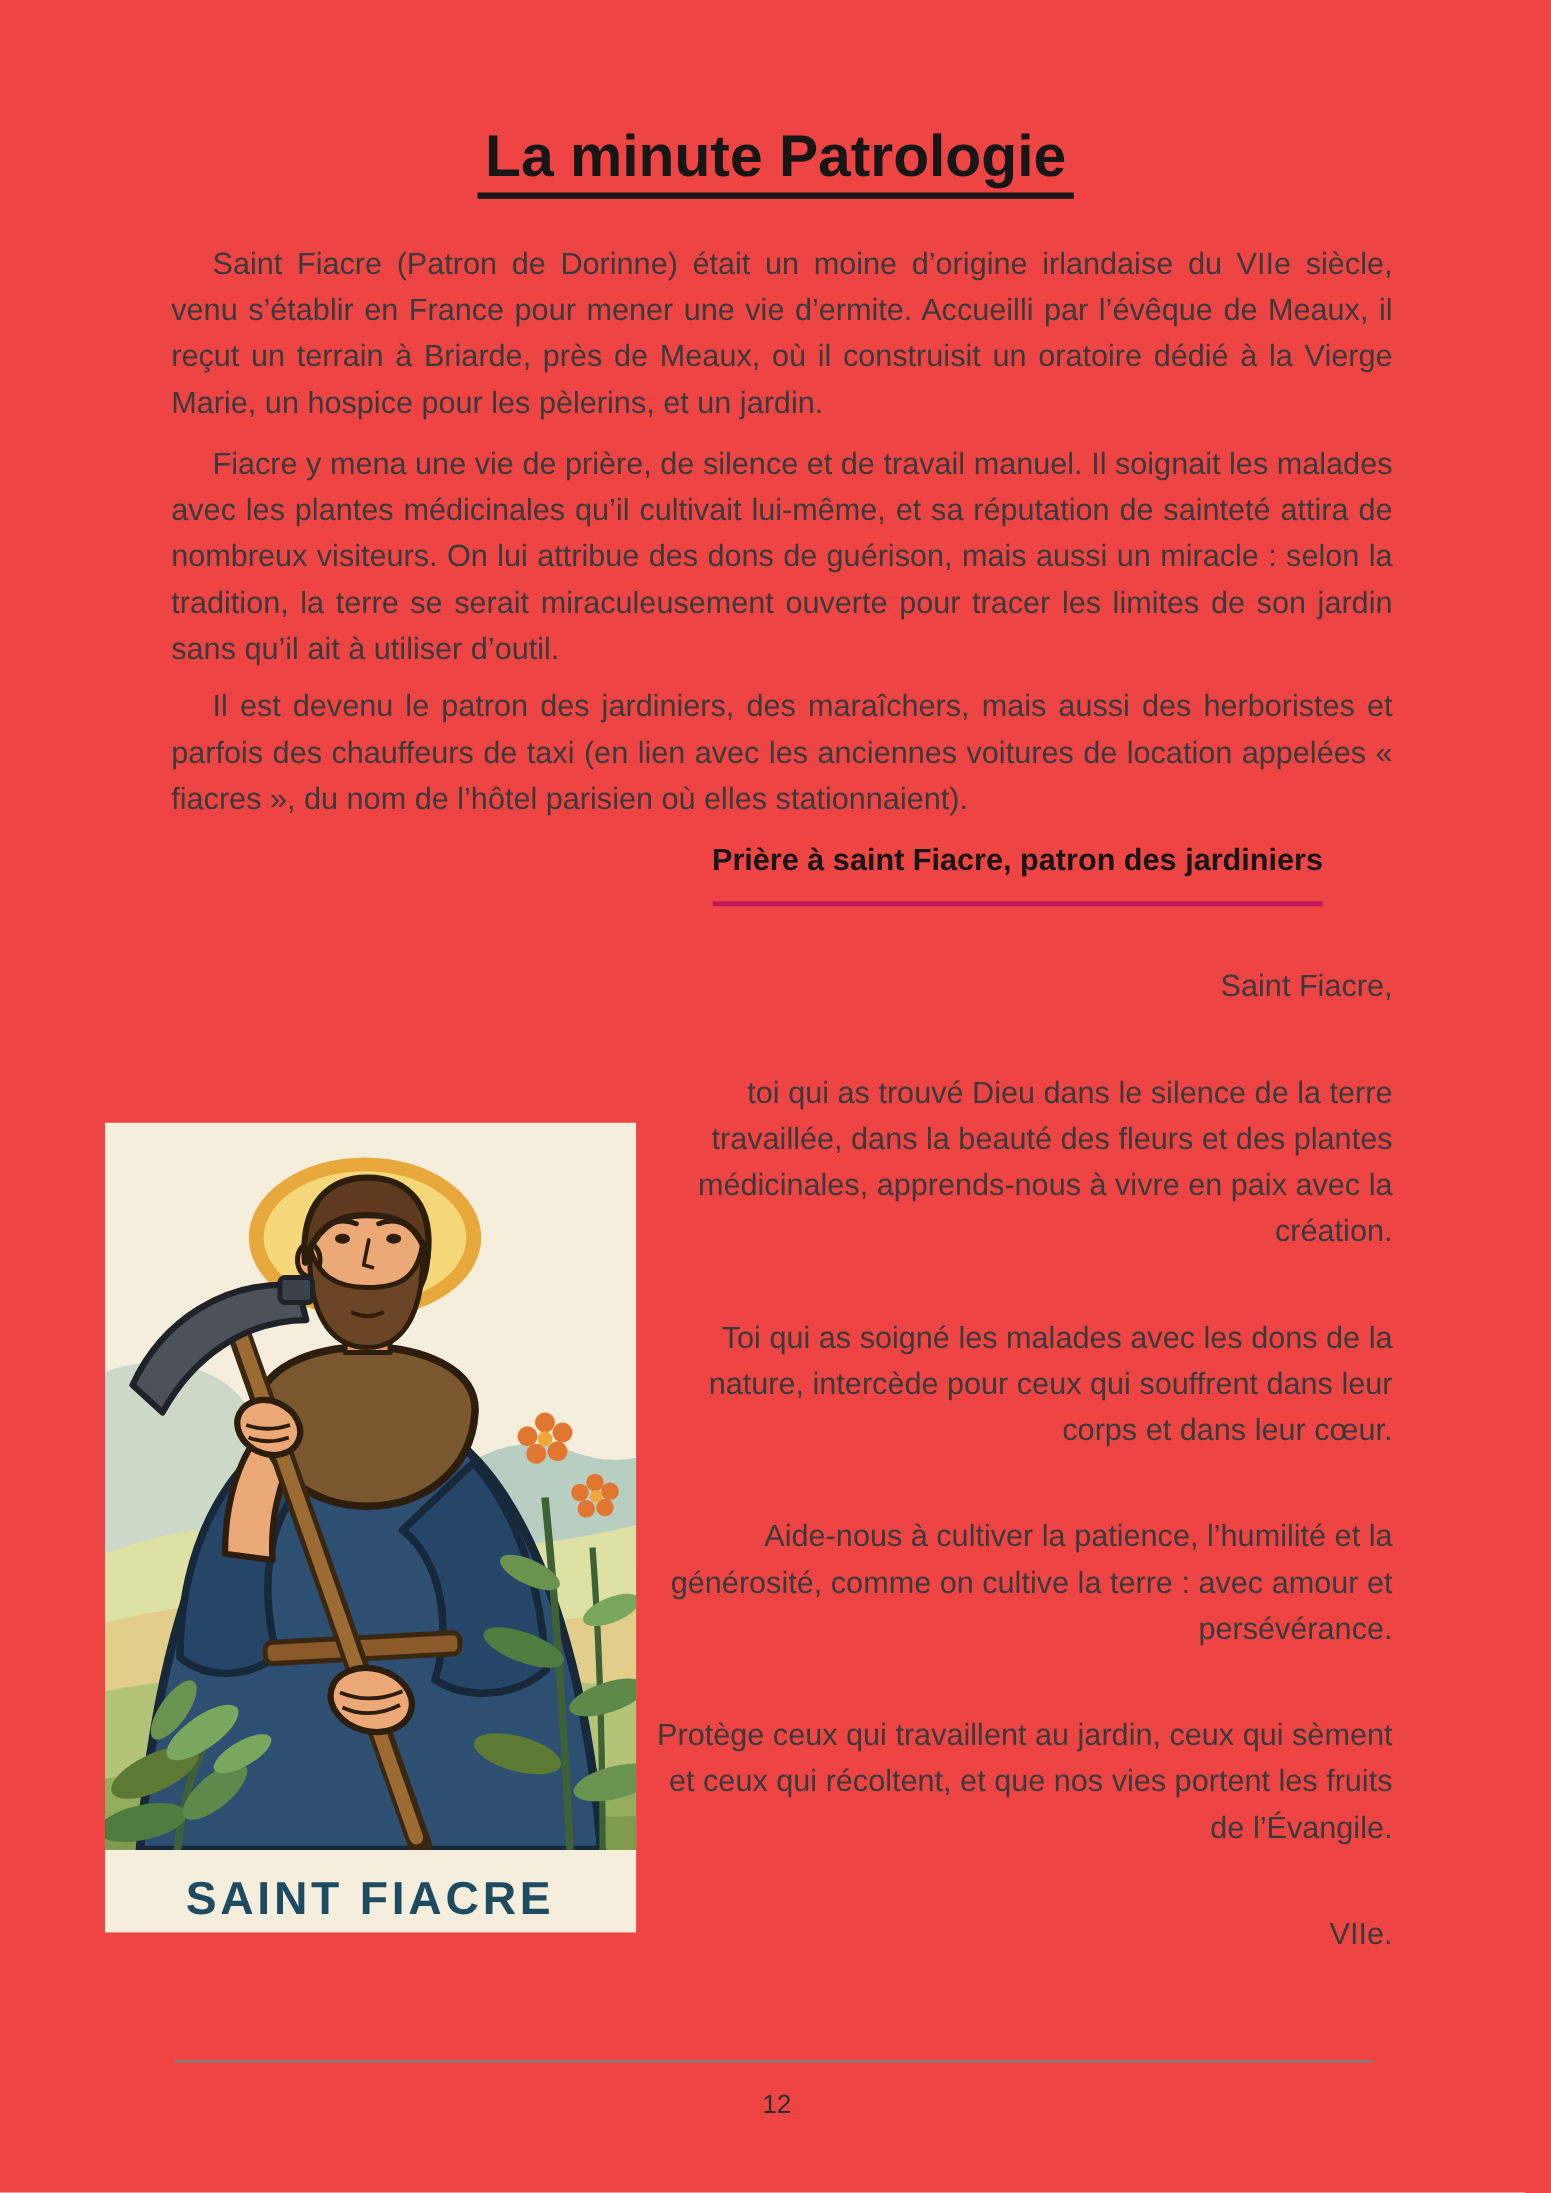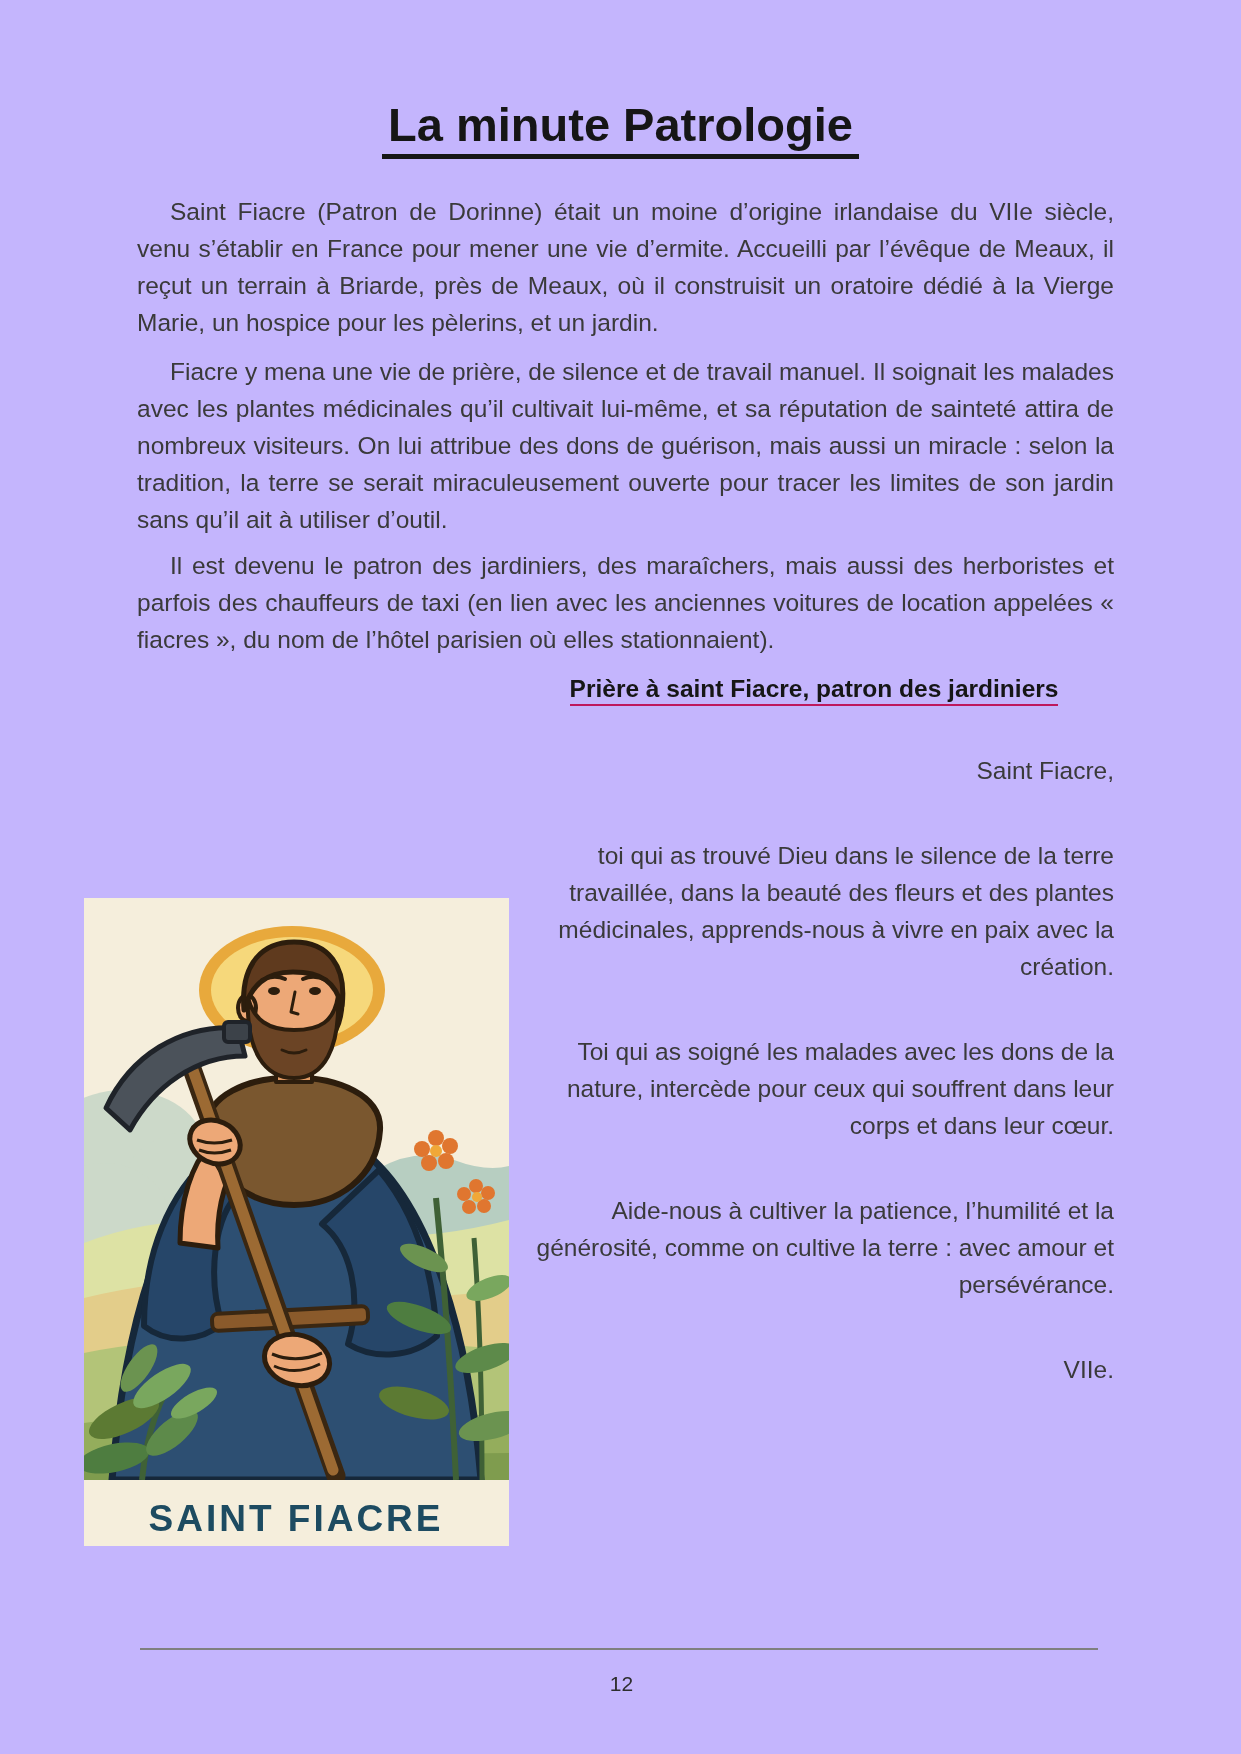--- a/index.html
+++ b/index.html
@@ -1,20 +1,20 @@
 <!DOCTYPE html>
 <html><head>
 <meta charset="utf-8">
 <style>
   html,body{margin:0;padding:0;background:#e8e8e8;}
   .page{
     position:relative;
     width:1241px;height:1754px;
     margin:0 auto;
-    background:#c4b5fd;
+    background:#ef4444;
     font-family:"Liberation Sans",sans-serif;
     color:#3a3a3a;
     overflow:hidden;
   }
   .title{
     position:absolute;top:78px;left:0;width:100%;
     text-align:center;
   }
   .title span{
     display:inline-block;
@@ -38,22 +38,22 @@
     position:absolute;left:514px;top:674px;width:600px;
   }
   .prayer-heading{
     text-align:center;
     font-weight:bold;color:#161616;
     font-size:24.5px;line-height:30px;
     margin:0 0 46px 0;
   }
   .prayer-heading span{
     display:inline-block;
-    border-bottom:2px solid #be185d;
-    padding-bottom:0;
+    border-bottom:4px solid #be185d;
+    padding-bottom:17px;
   }
   .prayer p{margin:0 0 48px 0;text-align:right;}
   .prayer p:last-child{margin-bottom:0;}
   .salutation,.closing{text-align:left;}
   .figure{
     position:absolute;left:72px;top:886px;
     width:425px;height:648px;
     margin:0;padding:12px;
   }
   .figure svg{display:block;}
@@ -77,20 +77,21 @@
   <p class="bodytext para para-1">Saint Fiacre (Patron de Dorinne) était un moine d’origine irlandaise du VIIe siècle, venu s’établir en France pour mener une vie d’ermite. Accueilli par l’évêque de Meaux, il reçut un terrain à Briarde, près de Meaux, où il construisit un oratoire dédié à la Vierge Marie, un hospice pour les pèlerins, et un jardin.</p>
   <p class="bodytext para para-2">Fiacre y mena une vie de prière, de silence et de travail manuel. Il soignait les malades avec les plantes médicinales qu’il cultivait lui-même, et sa réputation de sainteté attira de nombreux visiteurs. On lui attribue des dons de guérison, mais aussi un miracle : selon la tradition, la terre se serait miraculeusement ouverte pour tracer les limites de son jardin sans qu’il ait à utiliser d’outil.</p>
   <p class="bodytext para para-3">Il est devenu le patron des jardiniers, des maraîchers, mais aussi des herboristes et parfois des chauffeurs de taxi (en lien avec les anciennes voitures de location appelées « fiacres », du nom de l’hôtel parisien où elles stationnaient).</p>
 
   <section class="prayer bodytext">
     <h2 class="prayer-heading"><span>Prière à saint Fiacre, patron des jardiniers</span></h2>
     <p class="salutation">Saint Fiacre,</p>
     <p>toi qui as trouvé Dieu dans le silence de la terre travaillée, dans la beauté des fleurs et des plantes médicinales, apprends-nous à vivre en paix avec la création.</p>
     <p>Toi qui as soigné les malades avec les dons de la nature, intercède pour ceux qui souffrent dans leur corps et dans leur cœur.</p>
     <p>Aide-nous à cultiver la patience, l’humilité et la générosité, comme on cultive la terre : avec amour et persévérance.</p>
+    <p>Protège ceux qui travaillent au jardin, ceux qui sèment et ceux qui récoltent, et que nos vies portent les fruits de l’Évangile.</p>
     <p class="closing">VIIe.</p>
   </section>
 
   <figure class="figure">
     <svg width="425" height="648" viewBox="0 0 425 648" xmlns="http://www.w3.org/2000/svg">
       <defs>
         <clipPath id="sceneClip">
             <rect x="0" y="0" width="425" height="582"></rect>
           </clipPath>
       </defs>

